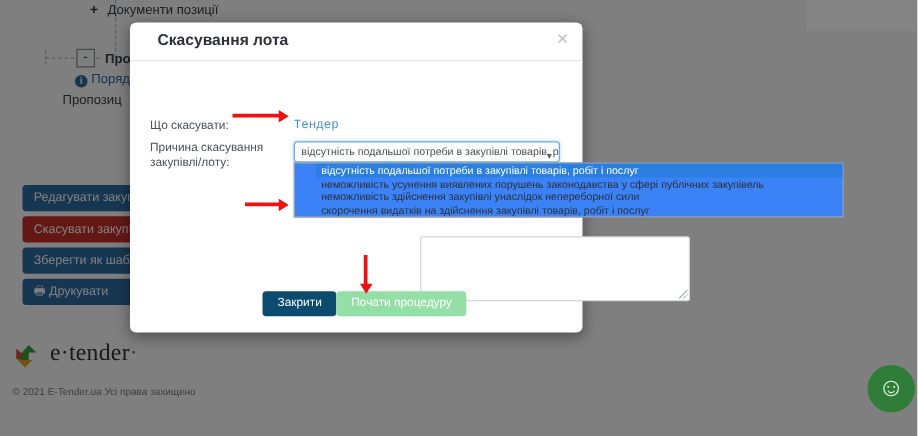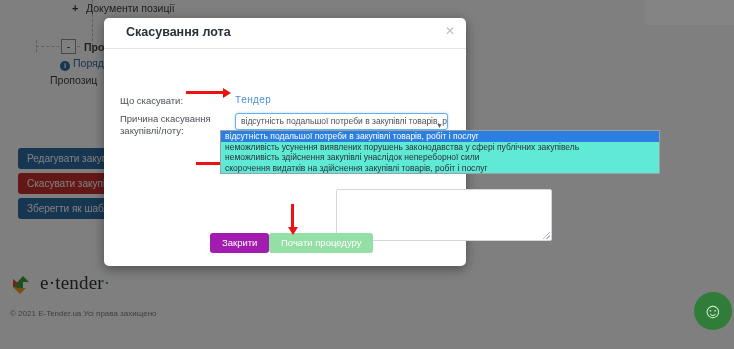--- a/index.html
+++ b/index.html
@@ -75,22 +75,22 @@
     position:absolute; left:131px; top:64px; width:213px; height:17px;
     border:1px solid #66b0e8; border-radius:3px; background:#fff;
     font-size:8.5px; color:#4a5057; padding:0 14px 0 5px;
     line-height:15px; white-space:nowrap; overflow:hidden;
     box-shadow:0 0 3px rgba(102,176,232,.5);
   }
   #select-caret { position:absolute; right:4px; top:4px; font-size:7px; color:#5a6068; }
 
   
   #option-list {
-    position:absolute; left:116px; top:81px; width:440px;
-    border:1px solid #9aa0a6; background:#5eead4; z-index:30;
+    position:absolute; left:131px; top:81px; width:440px;
+    border:1px solid #9aa0a6; background:#3b82f6; z-index:30;padding-left:17px;
   }
   .opt { font-size:8.5px; color:#2b3138; height:10.5px; line-height:10.5px; padding:0 4px; white-space:nowrap; overflow:hidden; }
   .opt.sel { background:#2a7fe0; color:#fff; }
 
   
   #desc-area {
     position:absolute; left:232px; top:140px; width:216px; height:52px;
     border:1px solid #d3d7db; background:#fff; border-radius:2px;
   }
   #desc-resize { position:absolute; right:1px; bottom:1px; width:7px; height:7px;
@@ -99,21 +99,21 @@
        linear-gradient(135deg, transparent 0 70%, #b5bac0 70% 80%, transparent 80% 100%);
   }
 
   
   #modal-footer { position:absolute; left:0; bottom:0; width:100%; height:31px; }
   .mbtn {
     position:absolute; top:-2px; height:20px; border-radius:3px; border:none;
     font-size:9.5px; color:#fff; cursor:pointer; font-family:"Liberation Sans", sans-serif;
     padding:0 12px; line-height:20px;
   }
-  #btn-close { left:106px; background:#a21caf; }
+  #btn-close { left:106px; background:#0c4a6e; }
   #btn-start { left:165px; background:#93dfa6; }
 
   
   .arrow-h { position:absolute; height:3px; background:#ee1111; }
   .arrow-h::after {
     content:''; position:absolute; right:-7px; top:-3.5px;
     border-left:8px solid #ee1111; border-top:5px solid transparent; border-bottom:5px solid transparent;
   }
   .arrow-v { position:absolute; width:3px; background:#ee1111; }
   .arrow-v::after {
@@ -141,20 +141,24 @@
 
     <div class="tree-row" style="left:60px; top:57px;">
       <span class="info-ico">i</span><span class="link-blue">Поряд</span>
     </div>
 
     <div class="tree-row" style="left:50px; top:74px;">Пропозиц</div>
 
     <div class="act-btn act-blue" style="top:148px;">Редагувати закупівл</div>
     <div class="act-btn act-red" style="top:173px;">Скасувати закупівл</div>
     <div class="act-btn act-blue" style="top:198px;">Зберегти як шаблон</div>
+    <div class="act-btn act-blue" style="top:223px;">
+      <span>🖶</span>
+      <span>Друкувати</span>
+    </div>
 
     <div id="footer">
       <div class="logo-wrap">
         <svg width="26" height="26" viewBox="0 0 26 26">
           <path d="M3 17 L13 6 L19 12 L13 12 L13 20 Z" fill="#3f9e3f"></path>
           <path d="M3 17 L10 24 L16 18 L9 18 Z" fill="#e8a02a"></path>
           <path d="M3 17 L3 9 L9 14 Z" fill="#d94d3a"></path>
         </svg>
         <span class="logo-text" style="margin-left:4px;">e·tender</span>
         <span class="logo-text logo-dot">·</span>

